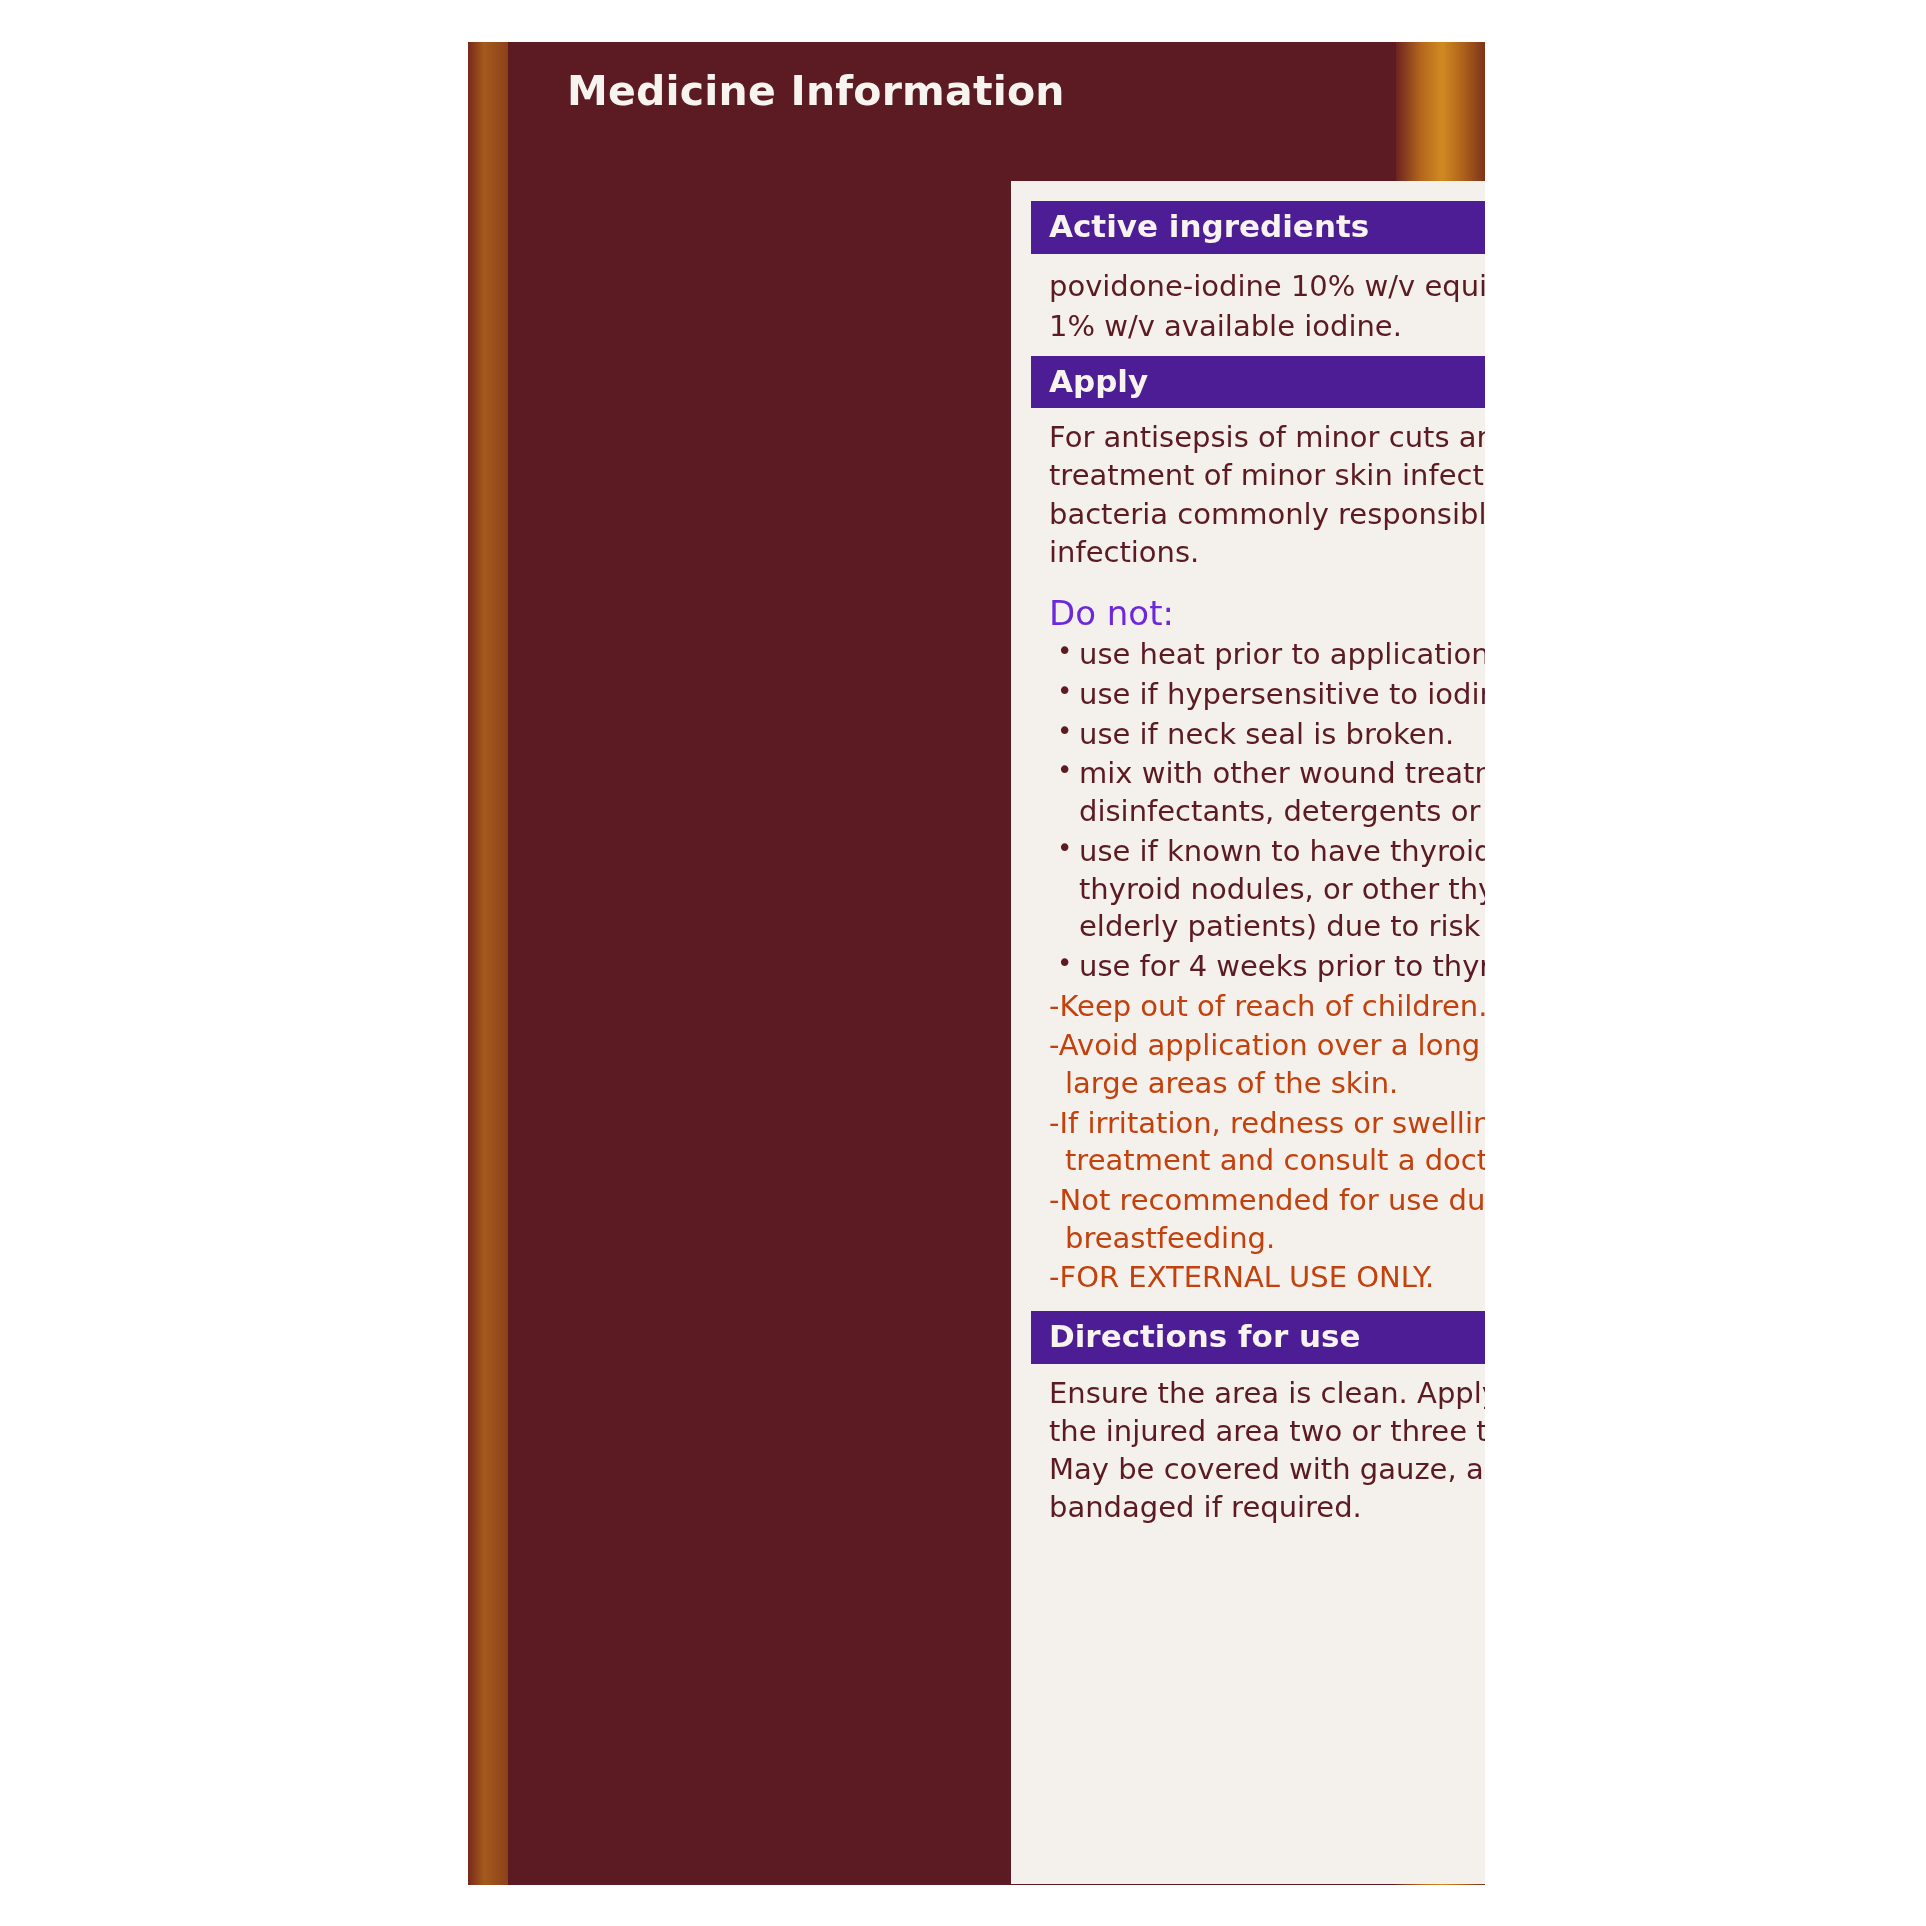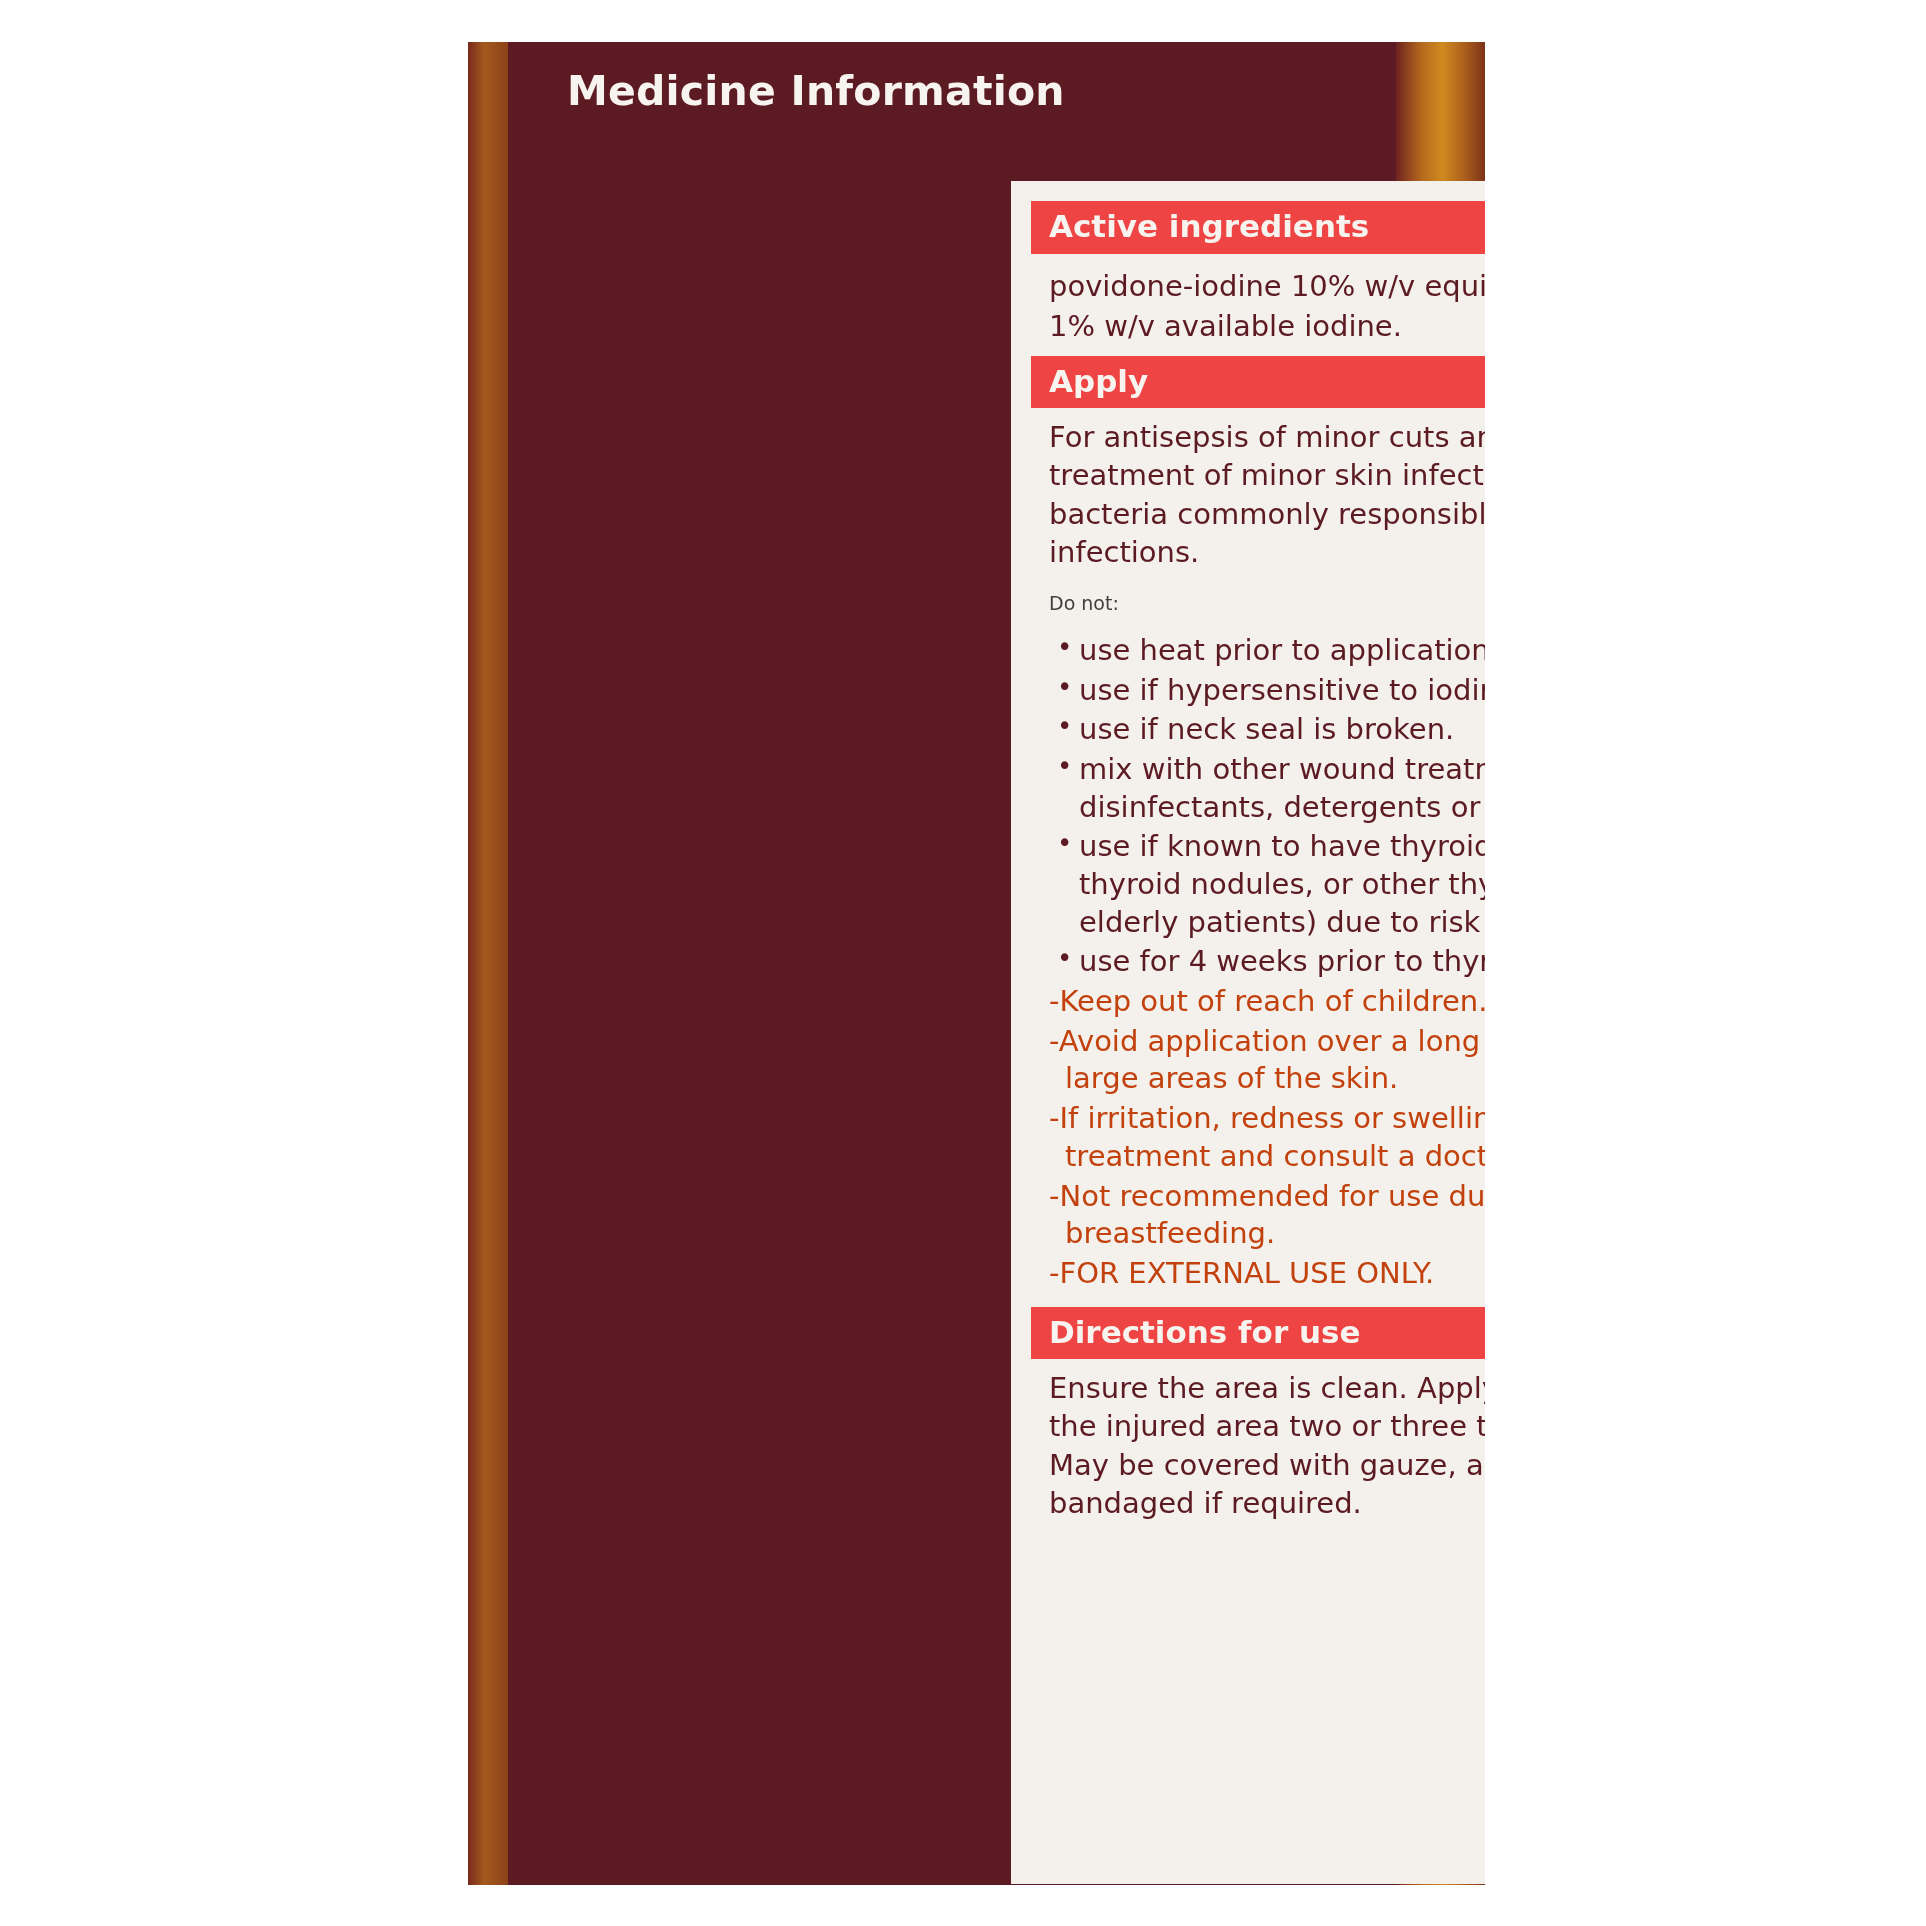--- a/index.html
+++ b/index.html
@@ -80,21 +80,21 @@
   }
 
   .inner {
     position: absolute;
     left: 20px;
     top: 20px;
     width: 861px;
   }
 
   .bar {
-    background: #ef4444;
+    background: #4c1d95;
     color: #f7f3ee;
     font-size: 31px;
     font-weight: bold;
     padding: 9px 0 11px 18px;
     line-height: 1.05;
     position: relative;
     box-sizing: border-box;
     width: 861px;
   }
 
@@ -151,24 +151,24 @@
     padding-left: 16px;
     text-indent: -16px;
   }
 
   .warn-block {
     padding: 10px 18px 12px 18px;
     box-sizing: border-box;
     width: 861px;
   }
   .warn-lead {
-    color: #404040;
-    font-size: 19px;
+    color: #6d28d9;
+    font-size: 34px;
     line-height: 1.3;
-    margin-bottom: 16px;
+    margin-bottom: 1px;
   }
 </style>
 </head>
 <body>
 
 <div class="stage">
 
   <div class="package">
 
     <div class="gold-strip-left"></div>

